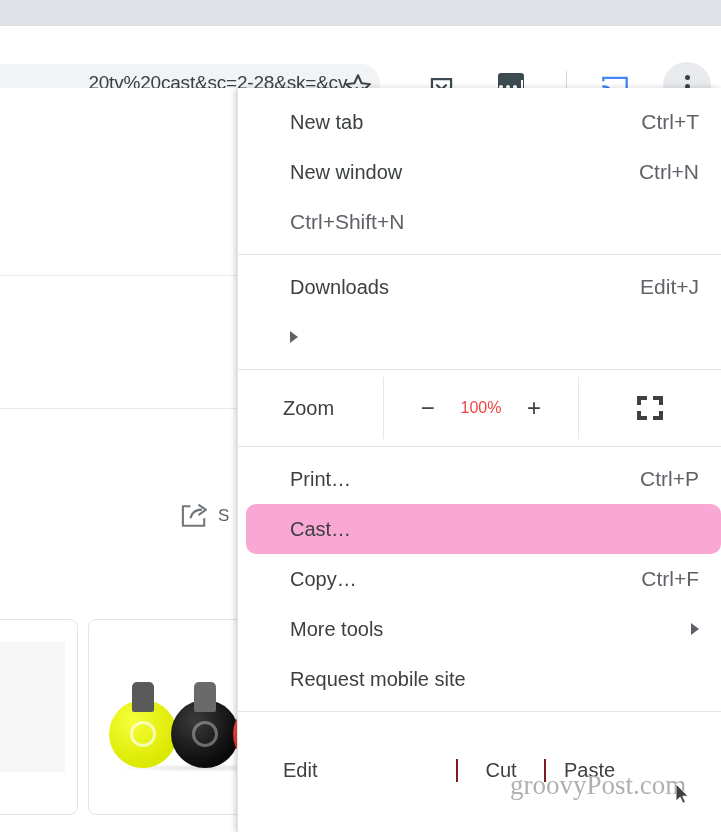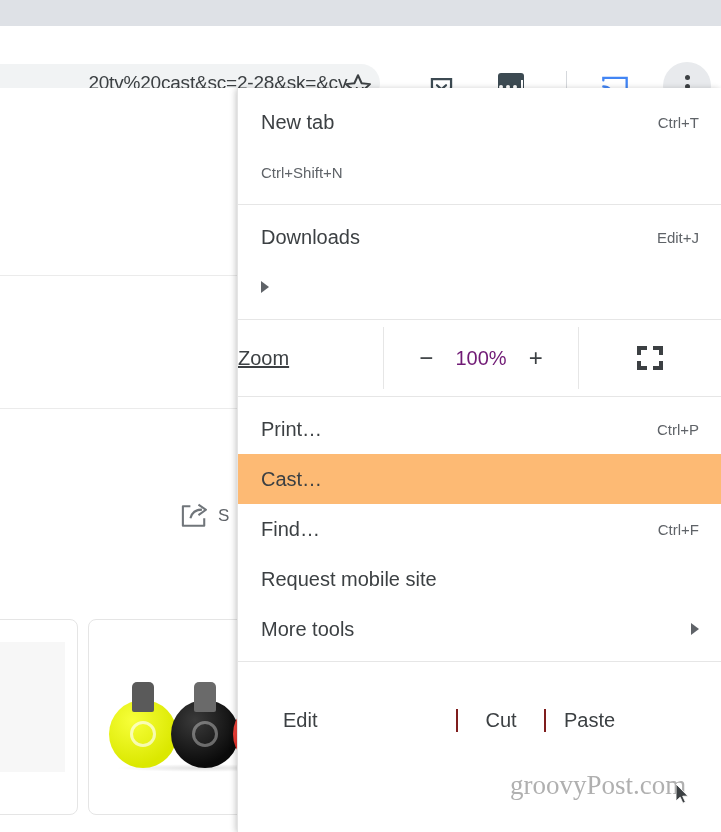--- a/index.html
+++ b/index.html
@@ -105,47 +105,47 @@
   
   .menu {
     position:absolute; left:237px; top:88px; width:484px; height:744px;
     background:#ffffff;
     box-shadow: -2px 0 6px rgba(0,0,0,.12), 0 2px 6px rgba(0,0,0,.12);
     border-left:1px solid #e4e4e4;
     overflow:hidden;
   }
   .mi {
     position:relative; height:50px; display:flex; align-items:center;
-    padding:0 22px 0 23px;
-    font-size:20px; color:#3c4043;
+    padding:0 22px 0 44px;
+    font-size:20px; color:#3c4043;margin-left:8px;
   }
   .mi .label { flex:1; white-space:nowrap; }
-  .mi .accel { color:#5f6368; font-size:15px; white-space:nowrap; }
-  .mi.highlight { background:#fdba74; }
+  .mi .accel { color:#5f6368; font-size:21px; white-space:nowrap; }
+  .mi.highlight { background:#f9a8d4;border-radius:10px; }
   .arrow {
     width:0;height:0;
     border-top:6px solid transparent; border-bottom:6px solid transparent;
     border-left:8px solid #5f6368;
   }
   .sep { height:1px; background:#e6e6e6; margin:7px 0; }
 
   .zoom-row {
     display:flex; align-items:stretch; height:62px;
   }
   .zoom-label {
-    width:145px; display:flex; align-items:center; 
-    font-size:20px; color:#3c4043;text-decoration:underline;
+    width:145px; display:flex; align-items:center; padding-left:45px;
+    font-size:20px; color:#3c4043;
   }
   .zoom-ctrl {
     flex:1; display:flex; align-items:center; justify-content:space-around;
     border-left:1px solid #e6e6e6; border-right:1px solid #e6e6e6;
     padding:0 24px;
   }
   .zoom-minus, .zoom-plus { font-size:24px; color:#3c4043; line-height:1; }
-  .zoom-pct { font-size:20px; color:#701a75; }
+  .zoom-pct { font-size:16px; color:#ef4444; }
   .zoom-full {
     width:142px; display:flex; align-items:center; justify-content:center;
   }
   .fs-icon { position:relative; width:26px; height:24px; }
   .fs-icon i { position:absolute; width:10px; height:9px; display:block; }
   .fs-icon i:nth-child(1){ left:0; top:0; border-left:4px solid #3c4043; border-top:4px solid #3c4043;}
   .fs-icon i:nth-child(2){ right:0; top:0; border-right:4px solid #3c4043; border-top:4px solid #3c4043;}
   .fs-icon i:nth-child(3){ left:0; bottom:0; border-left:4px solid #3c4043; border-bottom:4px solid #3c4043;}
   .fs-icon i:nth-child(4){ right:0; bottom:0; border-right:4px solid #3c4043; border-bottom:4px solid #3c4043;}
 
@@ -267,20 +267,24 @@
 
   <div class="menu">
 
     <div style="height:9px;"></div>
 
     <div class="mi">
       <span class="label">New tab</span>
       <span class="accel">Ctrl+T</span>
     </div>
     <div class="mi">
+      <span class="label">New window</span>
+      <span class="accel">Ctrl+N</span>
+    </div>
+    <div class="mi">
       <span class="accel">Ctrl+Shift+N</span>
     </div>
 
     <div class="sep"></div>
 
     <div class="mi">
       <span class="label">Downloads</span>
       <span class="accel">Edit+J</span>
     </div>
     <div class="mi">
@@ -310,30 +314,30 @@
 
     <div class="mi">
       <span class="label">Print…</span>
       <span class="accel">Ctrl+P</span>
     </div>
     <div class="mi highlight">
       <span class="label">Cast…</span>
       <span class="accel"></span>
     </div>
     <div class="mi">
-      <span class="label">Find…</span>
+      <span class="label">Copy…</span>
       <span class="accel">Ctrl+F</span>
+    </div>
+    <div class="mi">
+      <span class="label">More tools</span>
+      <span class="arrow"></span>
     </div>
     <div class="mi">
       <span class="label">Request mobile site</span>
       <span class="accel"></span>
-    </div>
-    <div class="mi">
-      <span class="label">More tools</span>
-      <span class="arrow"></span>
     </div>
 
     <div class="sep"></div>
 
     <div class="edit-row">
       <div class="edit-label">Edit</div>
       <div class="edit-act edit-cut">Cut</div>
       <div class="edit-act edit-paste">Paste</div>
     </div>
 

